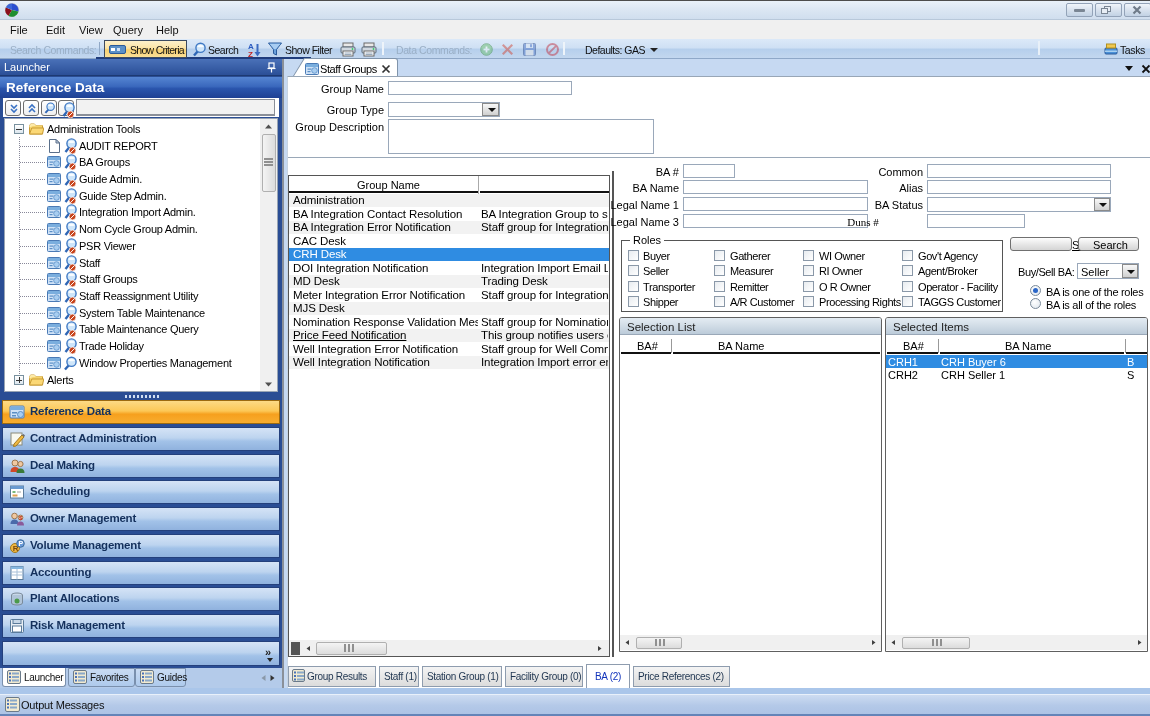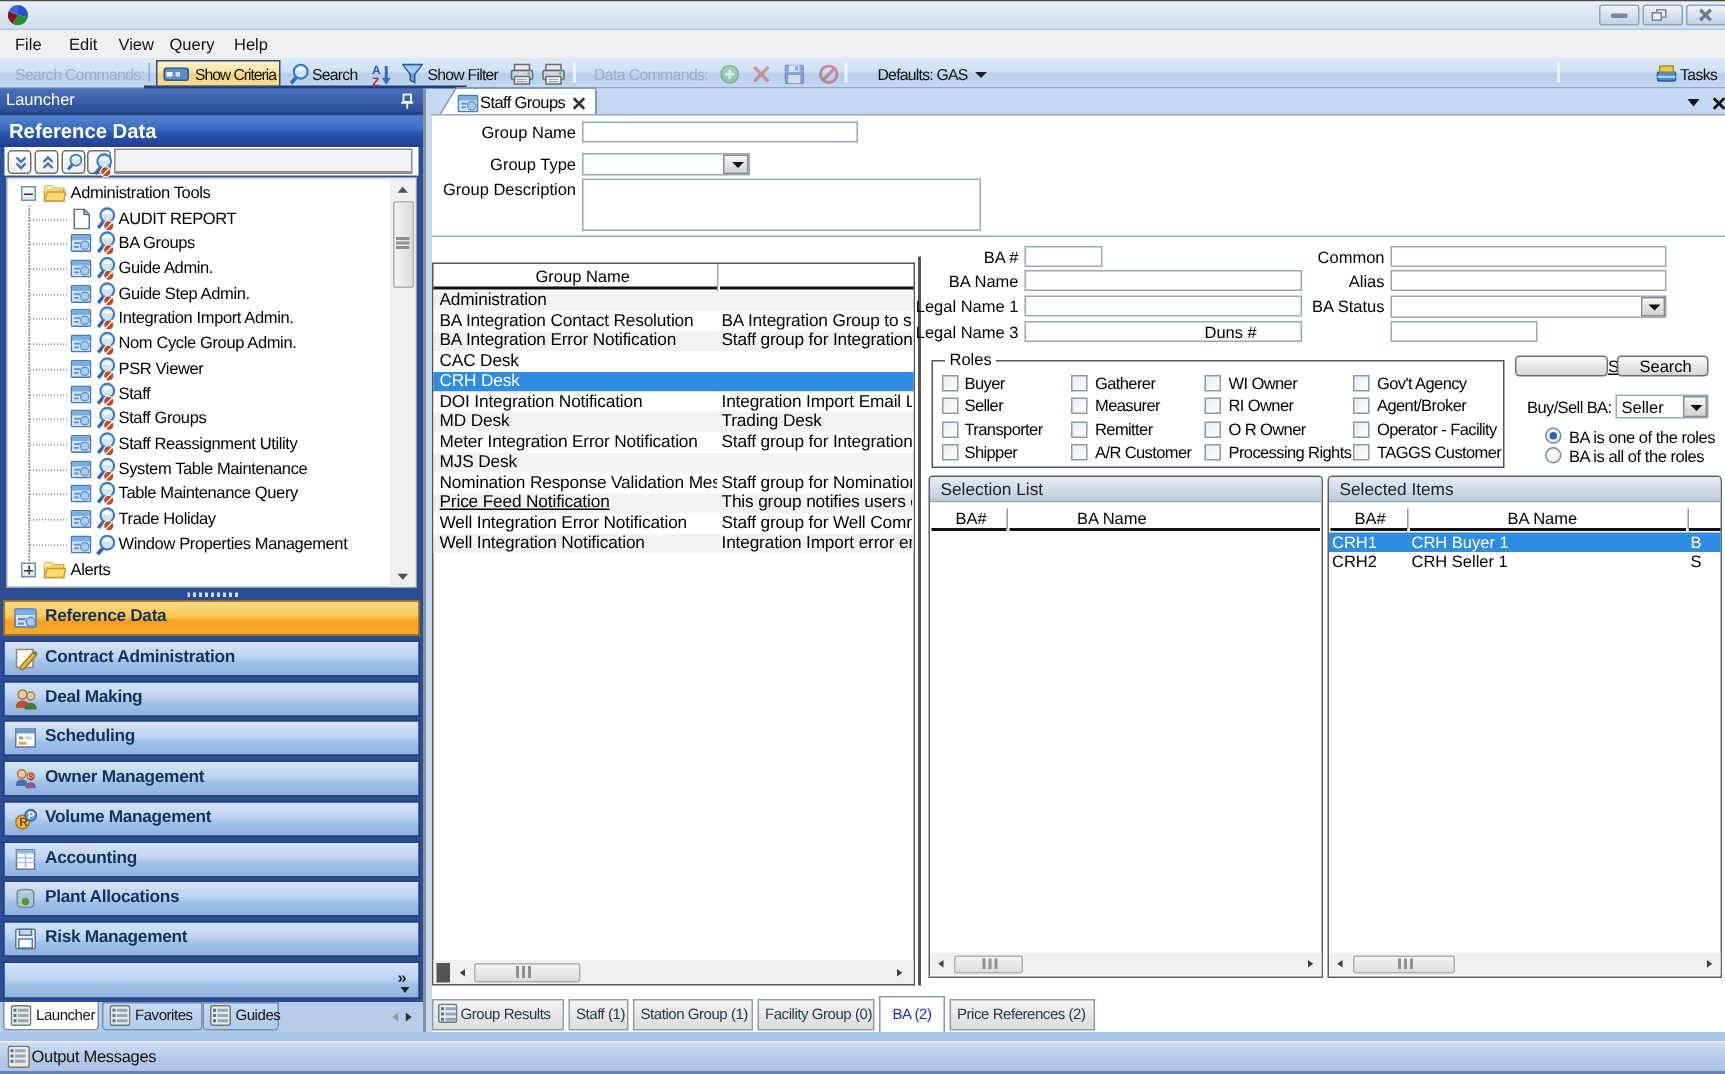--- a/index.html
+++ b/index.html
@@ -748,21 +748,21 @@
 <div class="tx" style="left:559px;top:216px;width:120px;text-align:right;">Legal Name 3</div>
 <div class="in" style="left:683px;top:214px;width:185px;height:14px;"></div>
 <div class="tx" style="left:803px;top:166px;width:120px;text-align:right;">Common</div>
 <div class="in" style="left:927px;top:164px;width:184px;height:14px;"></div>
 <div class="tx" style="left:803px;top:182px;width:120px;text-align:right;">Alias</div>
 <div class="in" style="left:927px;top:180px;width:184px;height:14px;"></div>
 <div class="tx" style="left:803px;top:199px;width:120px;text-align:right;">BA Status</div>
 <div class="in" style="left:927px;top:197px;width:184px;height:15px;"></div>
 <div style="left:1094px;top:198px;width:16px;height:13px;border:1px solid #8a8a8a;background:linear-gradient(#f8f8f8,#d0d0d0);"></div>
 <div style="left:1099px;top:203px;width:0;height:0;border-left:4px solid transparent;border-right:4px solid transparent;border-top:4px solid #111;"></div>
-<div class="tx" style="left:803px;top:216px;width:120px;text-align:left;">Duns #</div>
+<div class="tx" style="left:803px;top:216px;width:120px;text-align:center;font-family:Liberation Serif, serif;">Duns #</div>
 <div class="in" style="left:927px;top:214px;width:98px;height:14px;"></div>
 <div style="left:621px;top:240px;width:382px;height:72px;border:1px solid #555;"></div>
 <div class="tx" style="left:630px;top:234px;background:#fff;padding:0 3px;">Roles</div>
 <div style="left:628px;top:250.0px;width:11px;height:11px;border:1px solid #8a98a8;background:linear-gradient(135deg,#e8ecf0,#fff);"></div>
 <div class="tx" style="left:643px;top:250.0px;letter-spacing:-0.4px;">Buyer</div>
 <div style="left:628px;top:265.4px;width:11px;height:11px;border:1px solid #8a98a8;background:linear-gradient(135deg,#e8ecf0,#fff);"></div>
 <div class="tx" style="left:643px;top:265.4px;letter-spacing:-0.4px;">Seller</div>
 <div style="left:628px;top:280.8px;width:11px;height:11px;border:1px solid #8a98a8;background:linear-gradient(135deg,#e8ecf0,#fff);"></div>
 <div class="tx" style="left:643px;top:280.8px;letter-spacing:-0.4px;">Transporter</div>
 <div style="left:628px;top:296.2px;width:11px;height:11px;border:1px solid #8a98a8;background:linear-gradient(135deg,#e8ecf0,#fff);"></div>
@@ -818,21 +818,21 @@
 <div style="left:671px;top:339px;width:1px;height:14px;background:#999;"></div>
 <div class="tx" style="left:903px;top:340px;">BA#</div>
 <div class="tx" style="left:1005px;top:340px;">BA Name</div>
 <div style="left:887px;top:352px;width:51px;height:1.5px;background:#111;"></div>
 <div style="left:940px;top:352px;width:184px;height:1.5px;background:#111;"></div>
 <div style="left:1126px;top:352px;width:21px;height:1.5px;background:#111;"></div>
 <div style="left:938px;top:339px;width:1px;height:14px;background:#999;"></div>
 <div style="left:1125px;top:339px;width:1px;height:14px;background:#999;"></div>
 <div style="left:886px;top:355px;width:261px;height:13px;background:#2f8ce2;"></div>
 <div class="tx" style="left:888px;top:356px;color:#fff;">CRH1</div>
-<div class="tx" style="left:941px;top:356px;color:#fff;">CRH Buyer 1</div>
+<div class="tx" style="left:941px;top:356px;color:#fff;">CRH Buyer 6</div>
 <div class="tx" style="left:1127px;top:356px;color:#fff;">B</div>
 <div class="tx" style="left:888px;top:369px;color:#000;">CRH2</div>
 <div class="tx" style="left:941px;top:369px;color:#000;">CRH Seller 1</div>
 <div class="tx" style="left:1127px;top:369px;color:#000;">S</div>
 <div style="left:620px;top:635px;width:261px;height:15px;background:#f0f0f0;"></div>
 <div style="left:624px;top:639px;width:6px;height:7px;">
       <svg style="" width="6" height="7" viewBox="0 0 6 7">
         <path d="M5 1 L1.5 3.5 L5 6 Z" fill="#404040"></path>
       </svg>
     </div>

